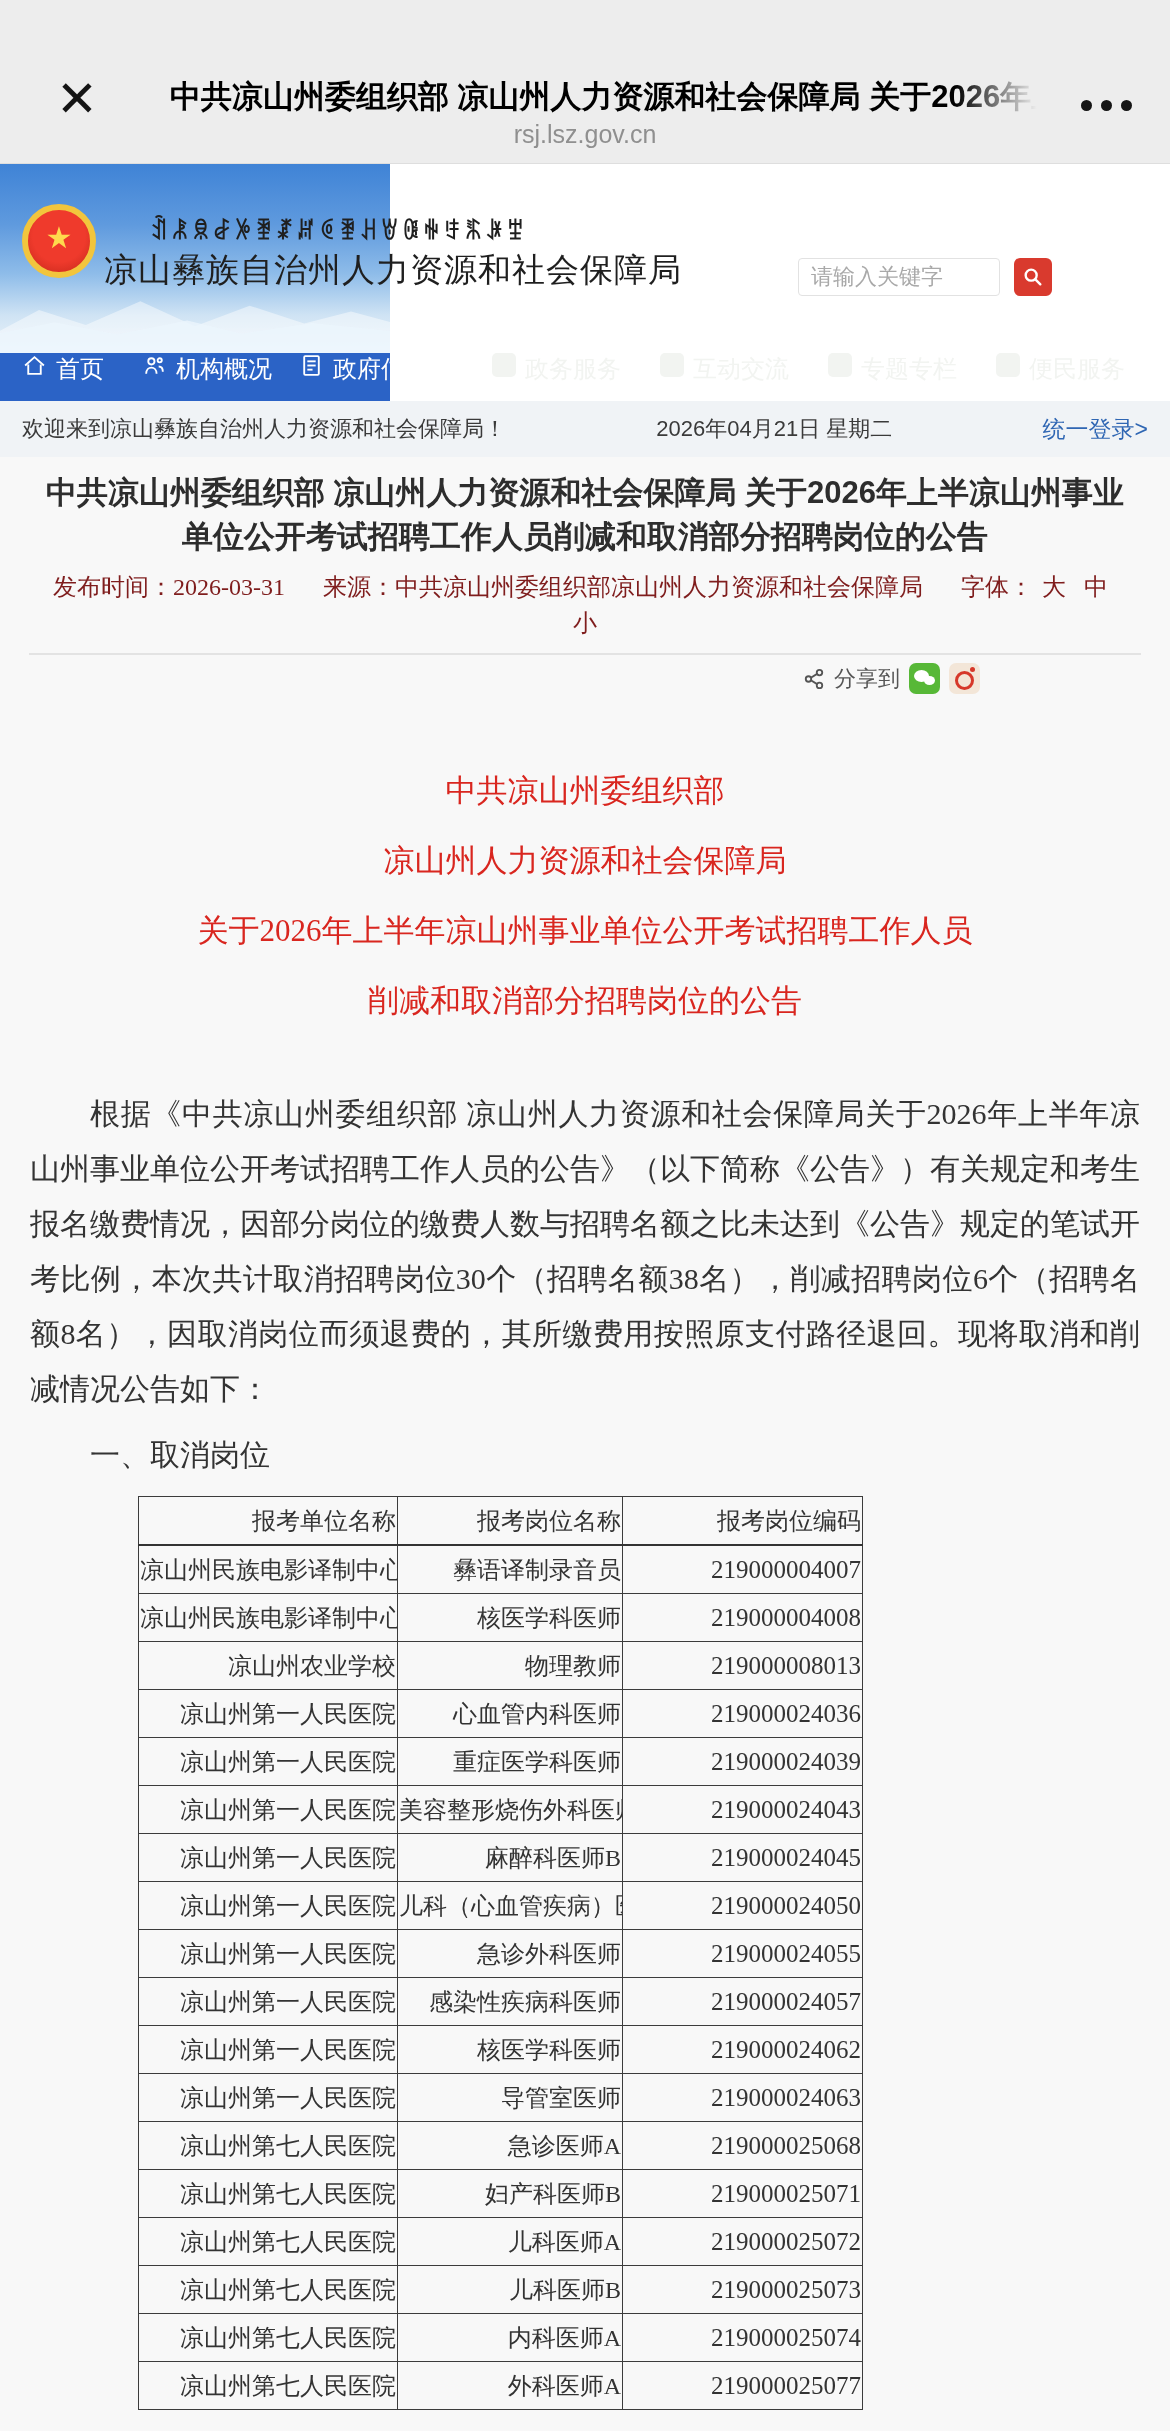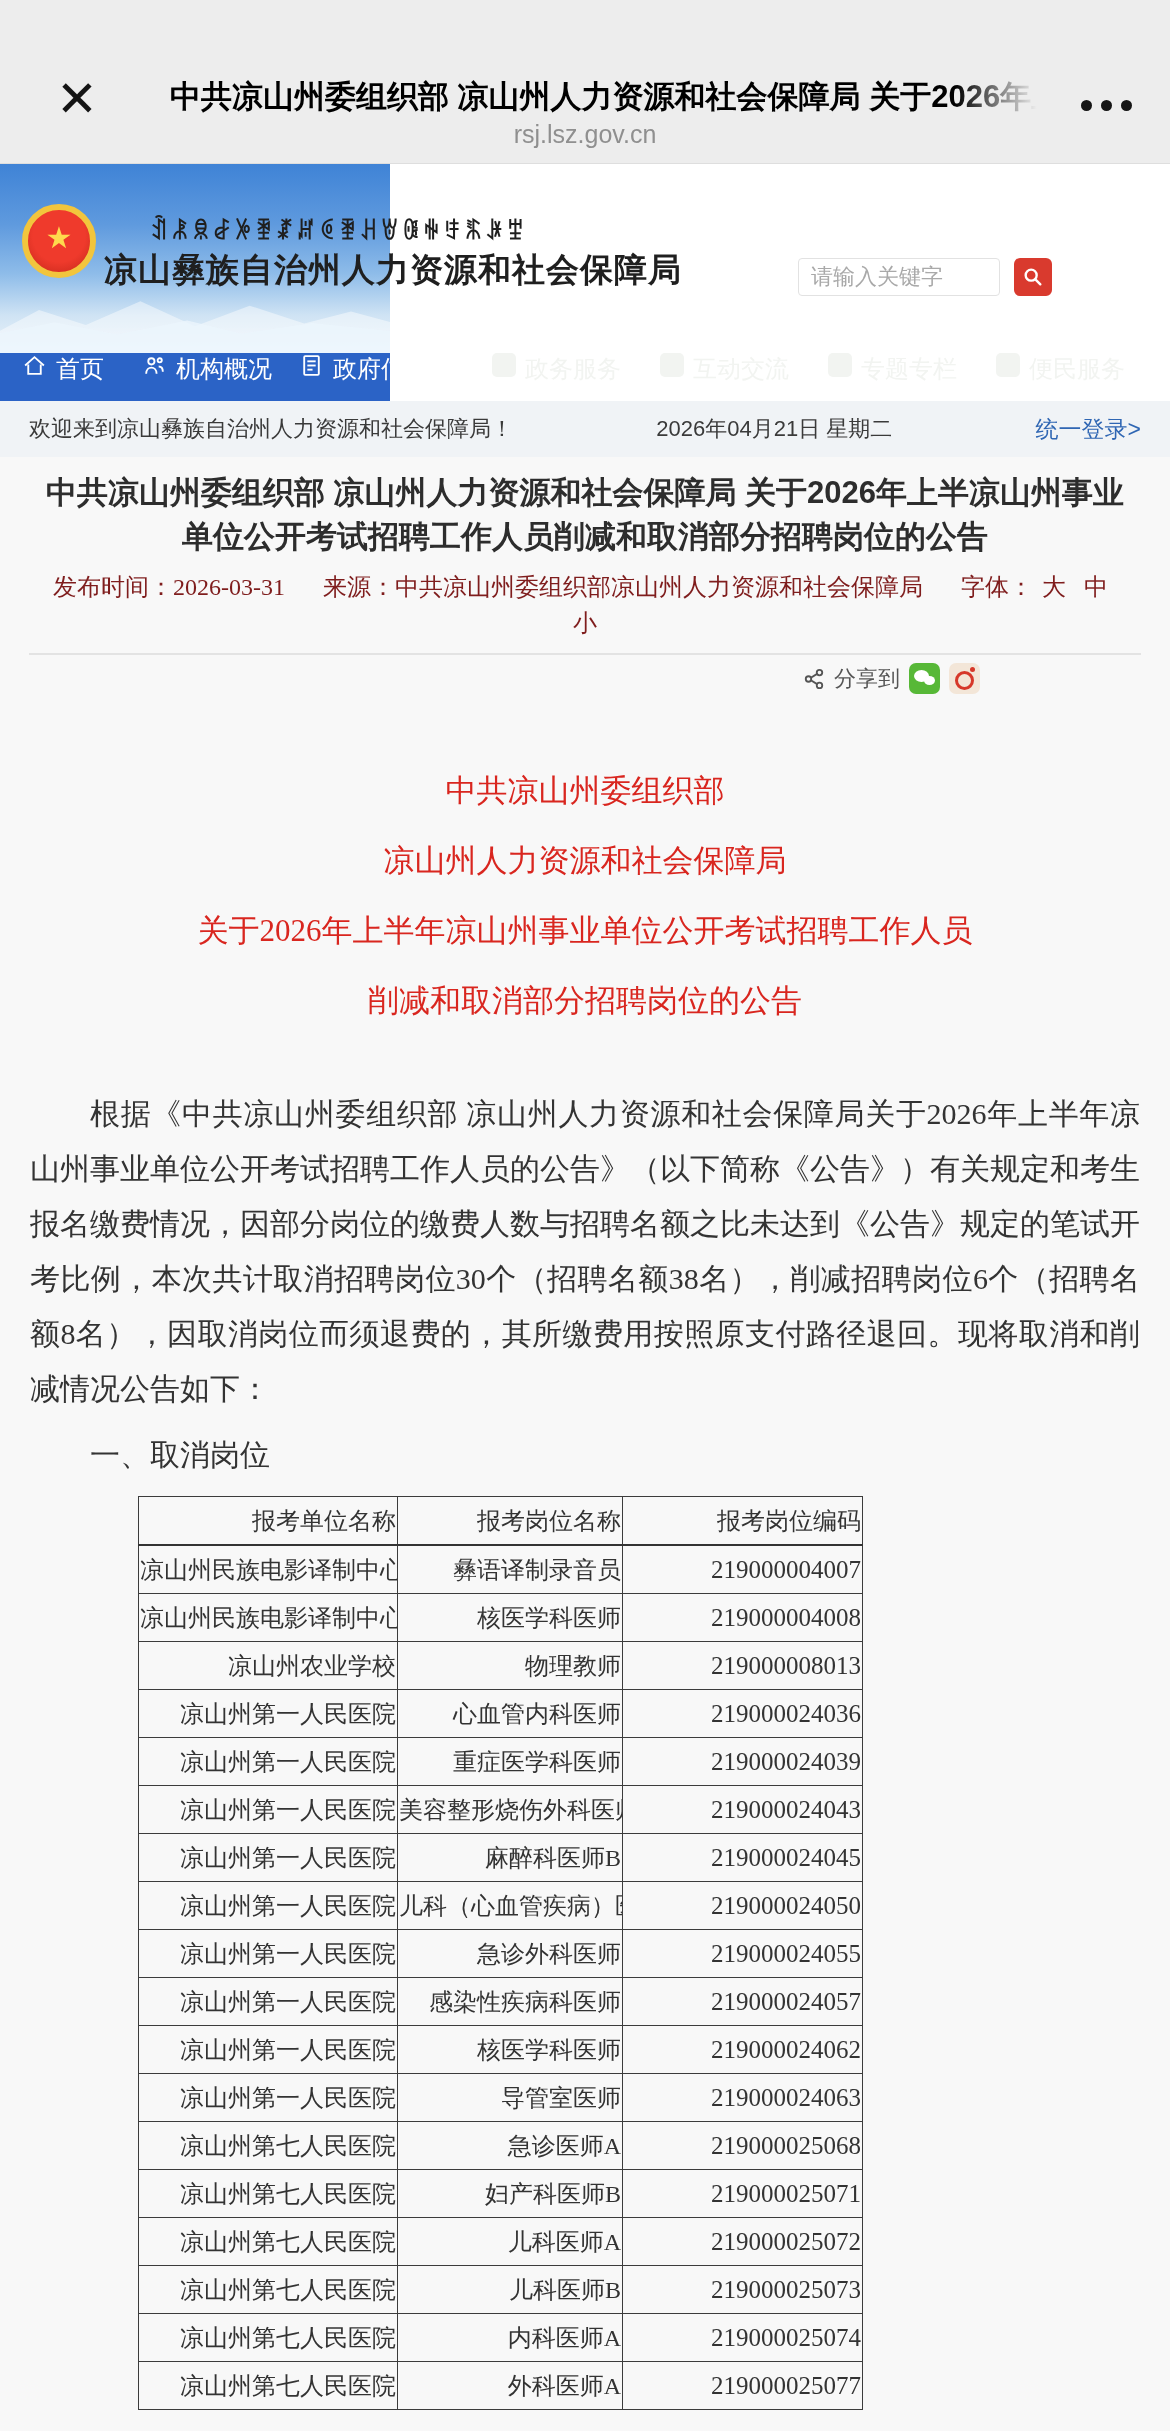--- a/index.html
+++ b/index.html
@@ -23,38 +23,38 @@
     background:linear-gradient(180deg,#3f83d6 0%,#5f9ade 32%,#8ebce9 58%,#cfe3f4 80%,#ecf4fa 100%)}
   .mtn1{position:absolute;bottom:0;left:0;width:390px;height:74px;background:rgba(255,255,255,.45);
     clip-path:polygon(0 70%,10% 42%,22% 62%,36% 30%,50% 64%,64% 36%,78% 60%,90% 44%,100% 58%,100% 100%,0 100%)}
   .mtn2{position:absolute;bottom:0;left:0;width:390px;height:44px;background:rgba(235,245,252,.8);
     clip-path:polygon(0 55%,14% 30%,30% 58%,48% 26%,62% 56%,80% 32%,100% 50%,100% 100%,0 100%)}
   .emblem{position:absolute;left:22px;top:40px;width:62px;height:62px;border-radius:50%;
     background:radial-gradient(circle at 50% 42%,#ef3a2c 55%,#c22619 100%);
     border:6px solid #f2c53d;display:flex;align-items:center;justify-content:center}
   .emblem .star{color:#ffd94d;font-size:30px;line-height:1;margin-top:-6px}
   .yi-script{position:absolute;left:150px;top:50px;font-size:23px;font-weight:bold;color:#1f1f1f;letter-spacing:3px;white-space:nowrap}
-  .hero-title{position:absolute;left:104px;top:84px;font-size:33px;font-weight:bold;color:#1f1f1f;letter-spacing:1px;white-space:nowrap}
+  .hero-title{position:absolute;left:104px;top:84px;font-size:33px;font-weight:normal;color:#1f1f1f;letter-spacing:1px;white-space:nowrap}
   .search{position:absolute;left:798px;top:94px;display:flex;align-items:center;gap:14px}
   .search-input{width:176px;height:36px;background:#fff;border:1px solid #e2e2e2;border-radius:4px;
     font-size:22px;color:#a9a9a9;padding:0 12px;line-height:36px}
   .search-btn{width:38px;height:38px;background:#d93a2e;border:none;border-radius:6px;
     display:flex;align-items:center;justify-content:center;cursor:pointer}
   
   .navbar{position:relative;height:48px;
     background:linear-gradient(90deg,#2b63c6 0,#2b63c6 390px,#ffffff 390px)}
   .nav-item{position:absolute;top:0;height:48px;display:flex;align-items:flex-start;gap:9px;
     color:#ffffff;font-size:24px;cursor:pointer;white-space:nowrap}
   .nav-item.ghost{color:#f2f4f1}
   .nav-item .ghost-ic{width:24px;height:24px;border-radius:5px;background:currentColor}
   .nav-pos-0{left:22px}.nav-pos-1{left:142px}.nav-pos-2{left:299px}
   .nav-pos-3{left:492px}.nav-pos-4{left:660px}.nav-pos-5{left:828px}.nav-pos-6{left:996px}
   
   .welcome{height:56px;background:#f0f3f6;display:flex;align-items:center;justify-content:space-between;
-    padding:0 29px;font-size:22px;color:#3a3a3a}
+    padding:0 22px;font-size:22px;color:#3a3a3a}
   .welcome .login{color:#2f66b3;font-size:23px;cursor:pointer}
   
   .article{padding-top:14px;background:#f8f8f8;
     font-family:"Liberation Serif","DejaVu Serif",serif}
   .a-title{width:1092px;margin:0 auto;text-align:center;font-size:31px;font-weight:bold;
     color:#2d2d2d;line-height:44px;font-family:"Liberation Sans","DejaVu Sans",sans-serif}
   .a-meta{width:1100px;margin:10px auto 0;text-align:center;font-size:24px;color:#7f1d1d;line-height:36px}
   .a-meta .sz{margin:0 9px;cursor:pointer}
   .a-divider{width:1112px;margin:12px auto 0;border-bottom:2px solid #e3e3e3}
   .share-row{display:flex;align-items:center;justify-content:flex-end;padding-right:190px;

